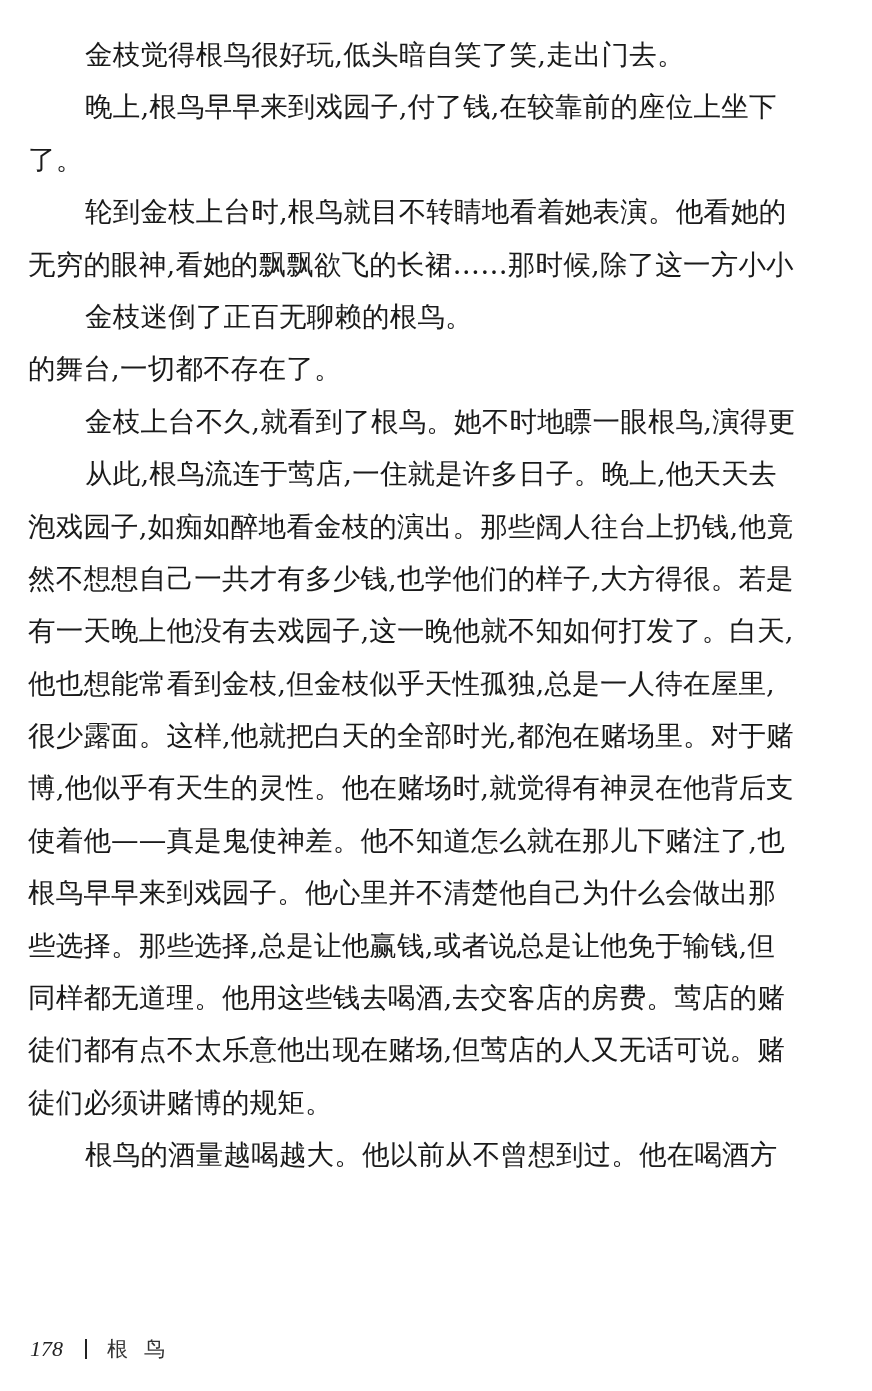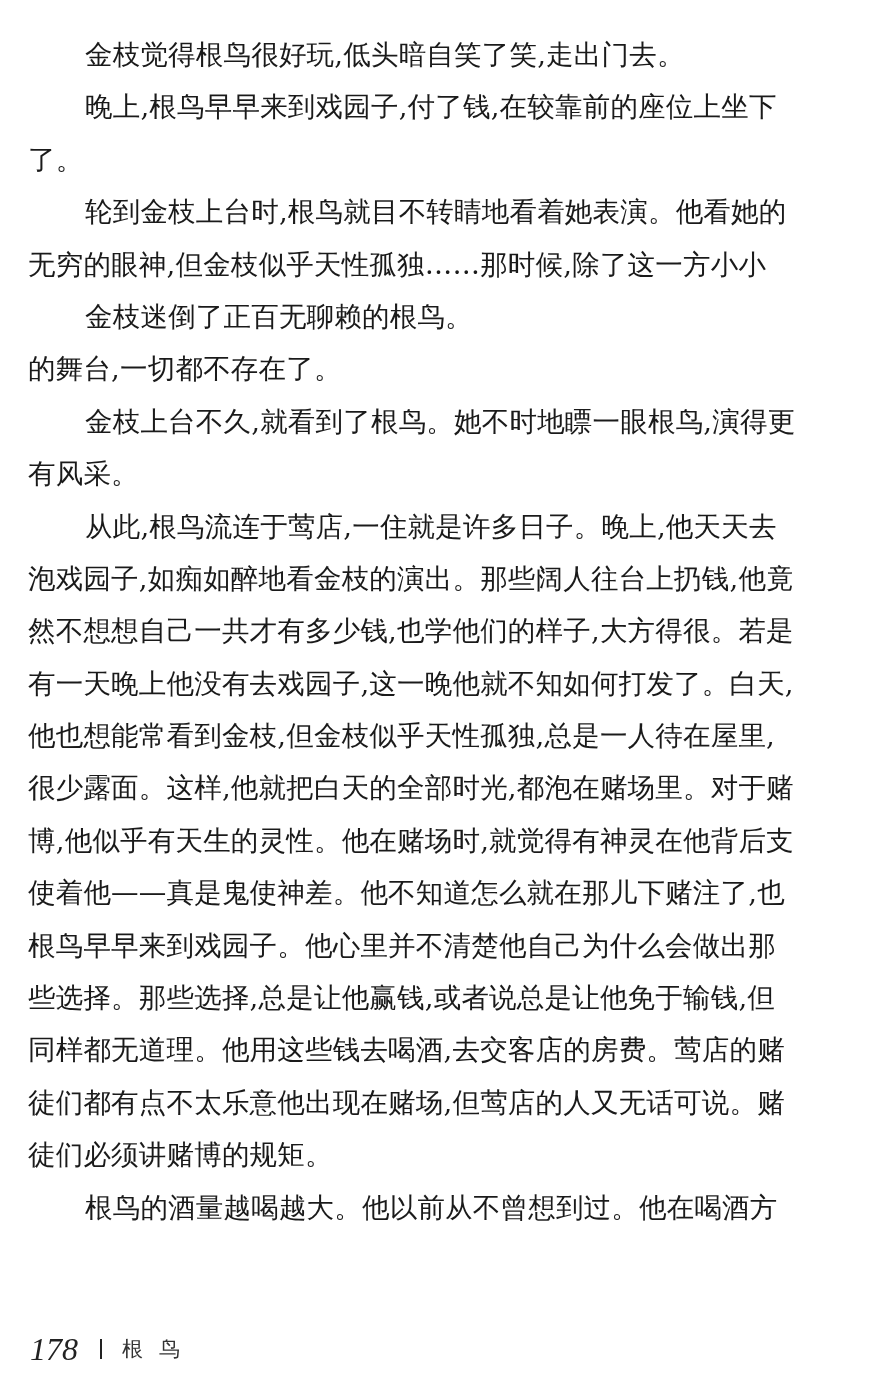--- a/index.html
+++ b/index.html
@@ -38,21 +38,21 @@
     top: 1332px;
     height: 34px;
     display: flex;
     align-items: center;
     font-size: 22px;
     color: #222;
   }
   .page-number {
     font-family: "Liberation Serif", "DejaVu Serif", serif;
     font-style: italic;
-    font-size: 32px;
+    font-size: 22px;
     margin-right: 22px;
   }
   .footer-divider {
     width: 2px;
     height: 20px;
     background: #222;
     margin-right: 20px;
   }
   .running-title {
     font-family: "DejaVu Sans", sans-serif;
@@ -63,25 +63,24 @@
   }
 </style>
 </head>
 <body>
 
 <div class="page-body">
   <div class="line indent">金枝觉得根鸟很好玩,低头暗自笑了笑,走出门去。</div>
   <div class="line indent">晚上,根鸟早早来到戏园子,付了钱,在较靠前的座位上坐下</div>
   <div class="line">了。</div>
   <div class="line indent">轮到金枝上台时,根鸟就目不转睛地看着她表演。他看她的</div>
-  <div class="line">无穷的眼神,但金枝似乎天性孤独……那时候,除了这一方小小</div>
+  <div class="line">无穷的眼神,看她的飘飘欲飞的长裙……那时候,除了这一方小小</div>
   <div class="line indent">金枝迷倒了正百无聊赖的根鸟。</div>
   <div class="line">的舞台,一切都不存在了。</div>
   <div class="line indent">金枝上台不久,就看到了根鸟。她不时地瞟一眼根鸟,演得更</div>
-  <div class="line">有风采。</div>
   <div class="line indent">从此,根鸟流连于莺店,一住就是许多日子。晚上,他天天去</div>
   <div class="line">泡戏园子,如痴如醉地看金枝的演出。那些阔人往台上扔钱,他竟</div>
   <div class="line">然不想想自己一共才有多少钱,也学他们的样子,大方得很。若是</div>
   <div class="line">有一天晚上他没有去戏园子,这一晚他就不知如何打发了。白天,</div>
   <div class="line">他也想能常看到金枝,但金枝似乎天性孤独,总是一人待在屋里,</div>
   <div class="line">很少露面。这样,他就把白天的全部时光,都泡在赌场里。对于赌</div>
   <div class="line">博,他似乎有天生的灵性。他在赌场时,就觉得有神灵在他背后支</div>
   <div class="line">使着他——真是鬼使神差。他不知道怎么就在那儿下赌注了,也</div>
   <div class="line">根鸟早早来到戏园子。他心里并不清楚他自己为什么会做出那</div>
   <div class="line">些选择。那些选择,总是让他赢钱,或者说总是让他免于输钱,但</div>

